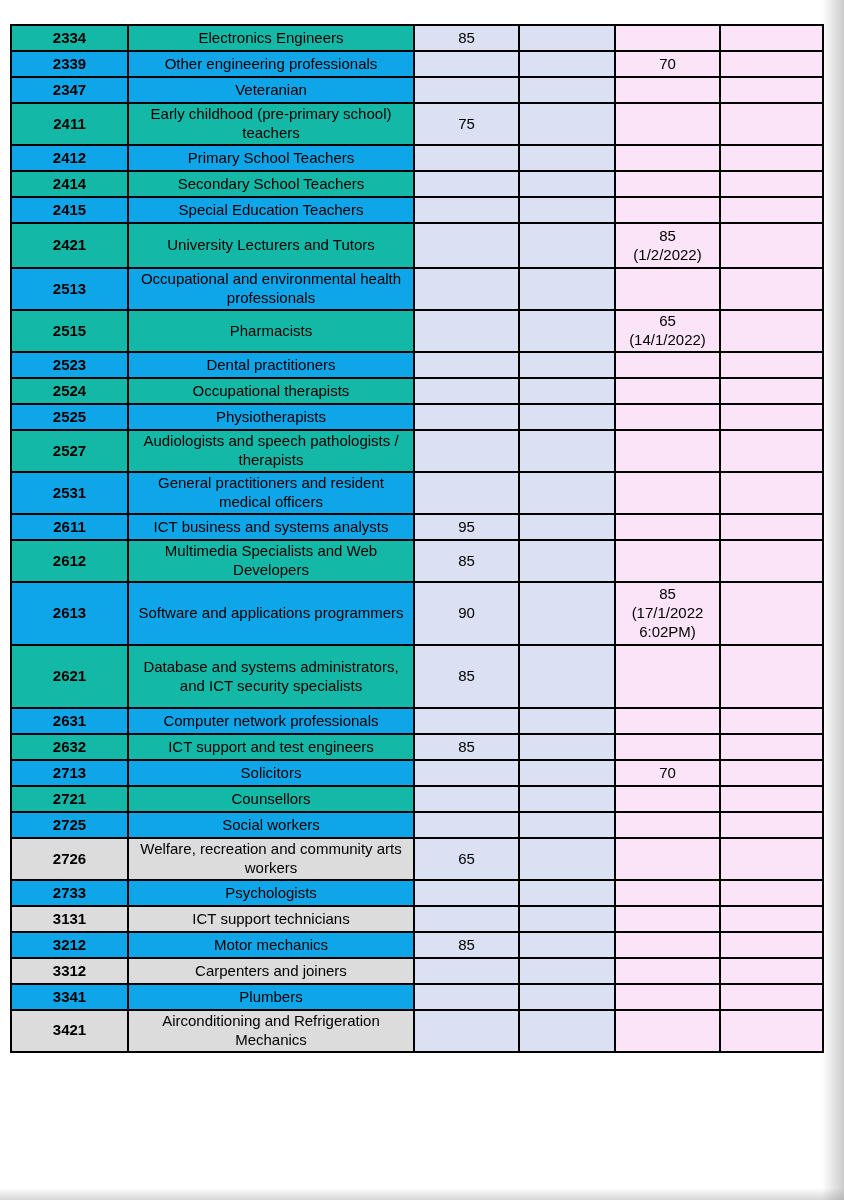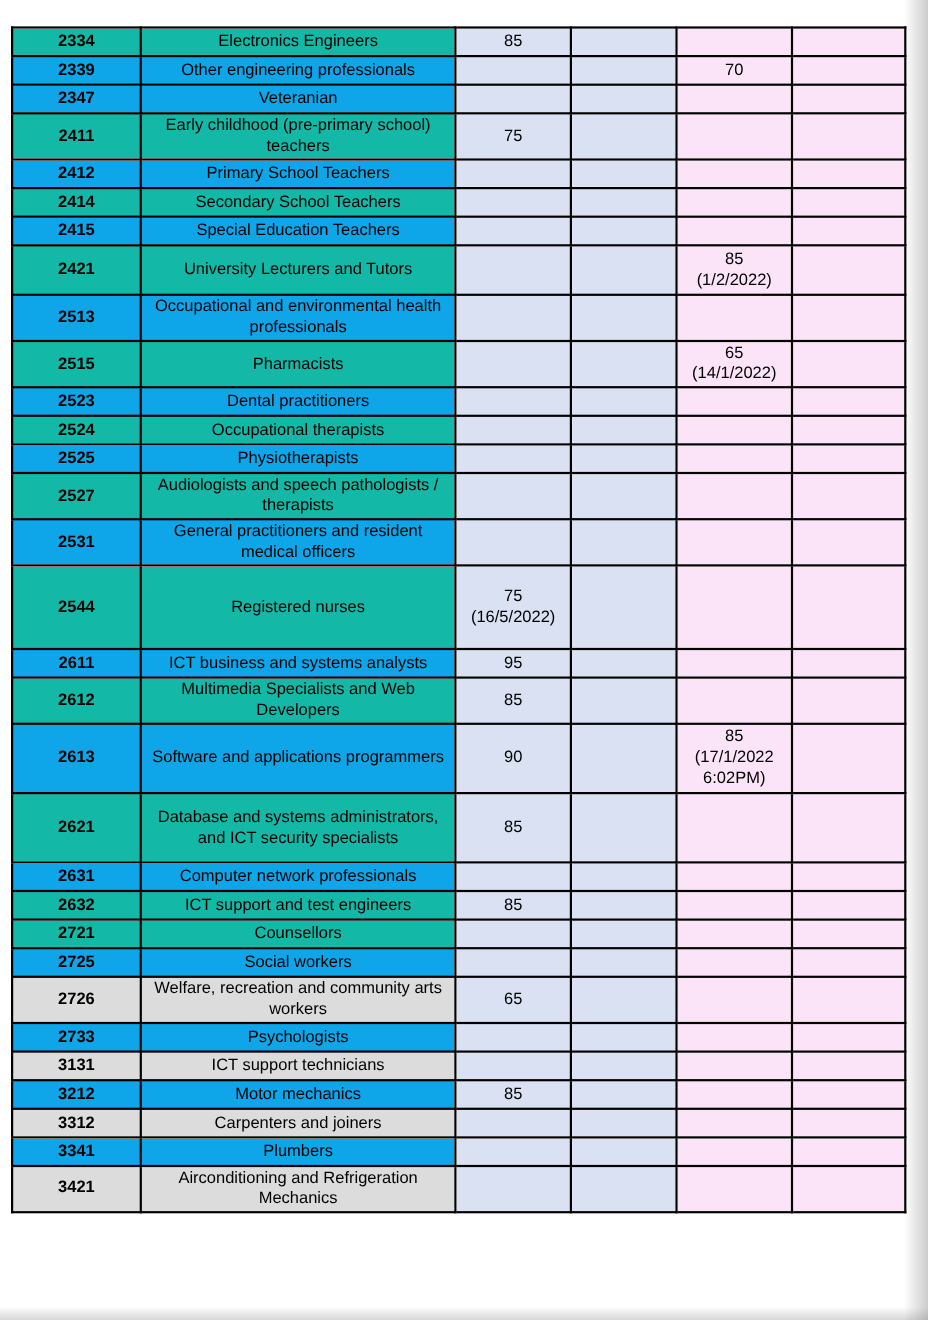--- a/index.html
+++ b/index.html
@@ -191,29 +191,20 @@
         <td class="pink val"></td>
       </tr>
       <tr class="shade-white" style="height: 42px;">
         <td class="code">2531</td>
         <td class="occ">General practitioners and resident medical officers</td>
         <td class="blue val"></td>
         <td class="blue val"></td>
         <td class="pink val"></td>
         <td class="pink val"></td>
       </tr>
-      <tr class="shade-gray" style="height: 76px;">
-        <td class="code">2544</td>
-        <td class="occ">Registered nurses</td>
-        <td class="blue val">75
-(16/5/2022)</td>
-        <td class="blue val"></td>
-        <td class="pink val"></td>
-        <td class="pink val"></td>
-      </tr>
       <tr class="shade-white" style="height: 26px;">
         <td class="code">2611</td>
         <td class="occ">ICT business and systems analysts</td>
         <td class="blue val">95</td>
         <td class="blue val"></td>
         <td class="pink val"></td>
         <td class="pink val"></td>
       </tr>
       <tr class="shade-gray" style="height: 42px;">
         <td class="code">2612</td>
@@ -248,20 +239,28 @@
         <td class="blue val"></td>
         <td class="pink val"></td>
         <td class="pink val"></td>
       </tr>
       <tr class="shade-gray" style="height: 26px;">
         <td class="code">2632</td>
         <td class="occ">ICT support and test engineers</td>
         <td class="blue val">85</td>
         <td class="blue val"></td>
         <td class="pink val"></td>
+        <td class="pink val"></td>
+      </tr>
+      <tr class="shade-white" style="height: 26px;">
+        <td class="code">2713</td>
+        <td class="occ">Solicitors</td>
+        <td class="blue val"></td>
+        <td class="blue val"></td>
+        <td class="pink val">70</td>
         <td class="pink val"></td>
       </tr>
       <tr class="shade-gray" style="height: 26px;">
         <td class="code">2721</td>
         <td class="occ">Counsellors</td>
         <td class="blue val"></td>
         <td class="blue val"></td>
         <td class="pink val"></td>
         <td class="pink val"></td>
       </tr>

